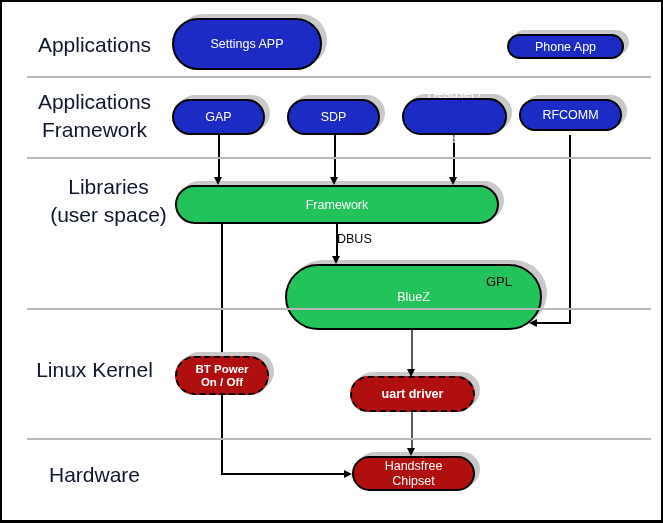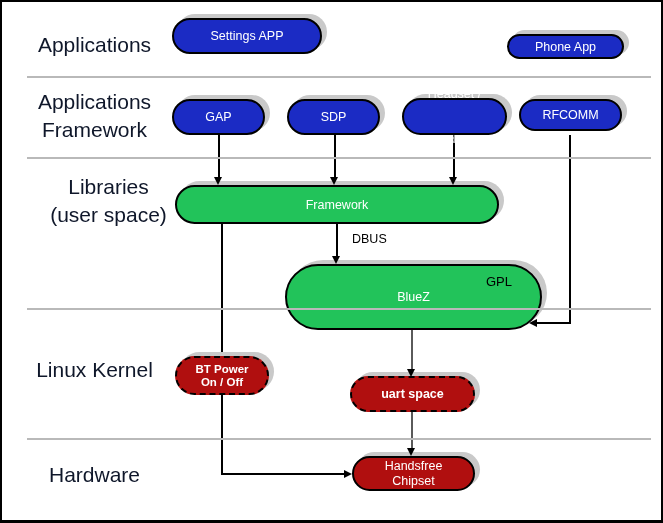--- a/index.html
+++ b/index.html
@@ -70,33 +70,33 @@
 
   <div class="vline" style="left:451px;top:132px;height:45px"></div>
   <div class="arr down" style="left:447px;top:175px"></div>
 
   <div class="vline" style="left:567px;top:133px;height:189px"></div>
   <div class="hline" style="left:533px;top:320px;width:36px"></div>
   <div class="arr left" style="left:527px;top:316.5px"></div>
 
   <div class="vline" style="left:334px;top:222px;height:34px"></div>
   <div class="arr down" style="left:330px;top:254px"></div>
-  <div class="edge-label" style="left:350px;top:230px">DBUS</div>
+  <div class="edge-label" style="left:335px;top:230px">DBUS</div>
 
   <div class="vline" style="left:219px;top:222px;height:251px"></div>
   <div class="hline" style="left:219px;top:471px;width:125px"></div>
   <div class="arr right" style="left:342px;top:467.5px"></div>
 
   <div class="vline gray-line" style="left:409px;top:328px;height:41px"></div>
   <div class="arr down" style="left:405px;top:367px"></div>
 
   <div class="vline gray-line" style="left:409px;top:410px;height:37px"></div>
   <div class="arr down" style="left:405px;top:446px"></div>
 
-  <div class="node blue" style="left:170px;top:16px;width:150px;height:36px">
+  <div class="node blue" style="left:170px;top:16px;width:150px;height:52px">
     <span>Settings APP</span>
   </div>
   <div class="node blue" style="left:505px;top:32px;width:117px;height:25px">
     <span>Phone App</span>
   </div>
 
   <div class="node blue" style="left:170px;top:97px;width:93px;height:36px">
     <span>GAP</span>
   </div>
   <div class="node blue" style="left:285px;top:97px;width:93px;height:36px">
@@ -116,21 +116,21 @@
   <div class="node green" style="left:283px;top:262px;width:257px;height:66px;border-radius:33px">
     <span>BlueZ</span>
     <span class="badge">GPL</span>
   </div>
 
   <div class="node red dashed" style="left:173px;top:354px;width:94px;height:39px;font-size:11.5px;line-height:13px">
     <span>BT Power</span>
     <span>On / Off</span>
   </div>
   <div class="node red dashed" style="left:348px;top:374px;width:125px;height:36px">
-    <span>uart space</span>
+    <span>uart driver</span>
   </div>
 
   <div class="node red" style="left:350px;top:454px;width:123px;height:35px;line-height:15px">
     <span>Handsfree</span>
     <span>Chipset</span>
   </div>
 
 </div>
 
 </body></html>

